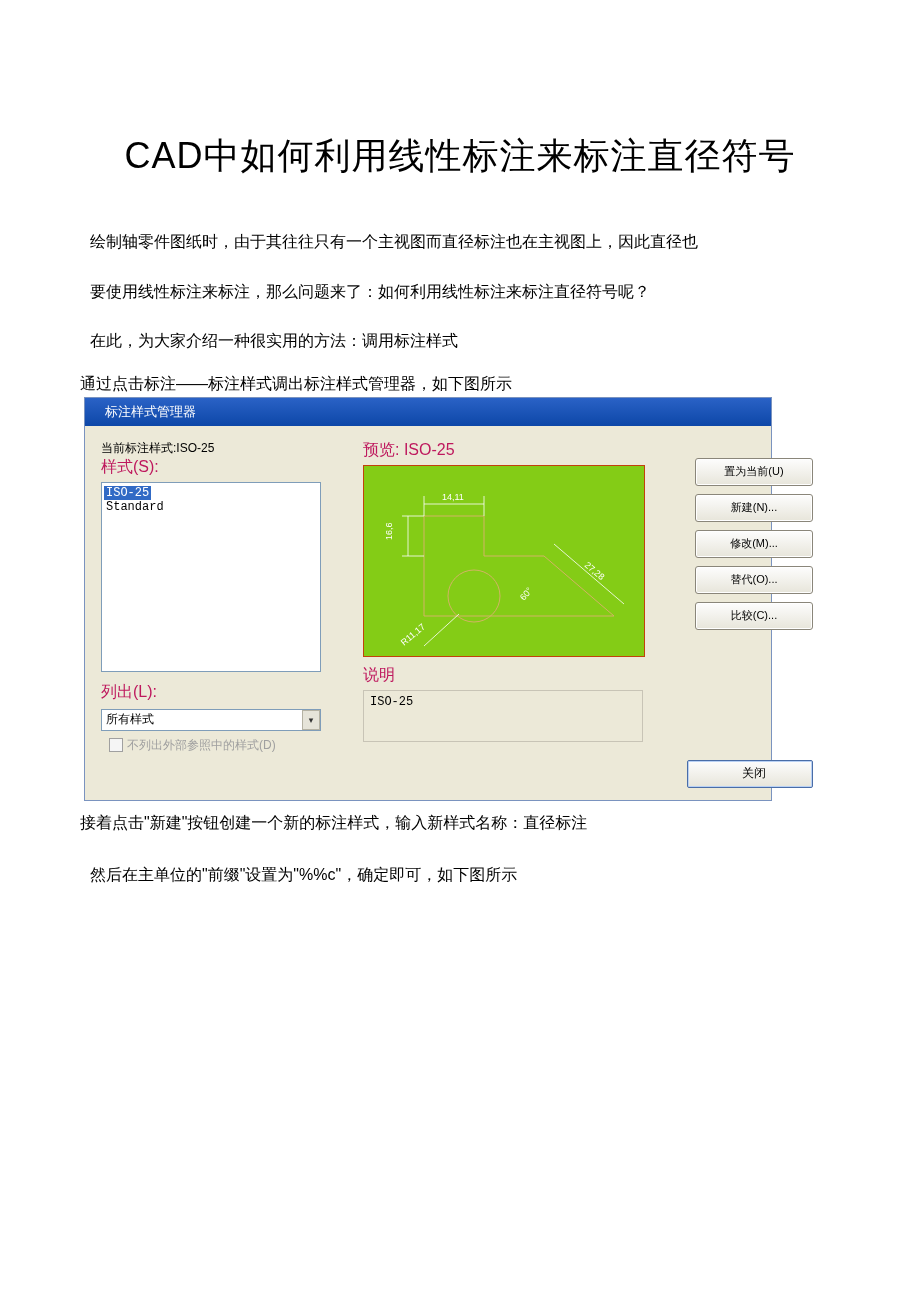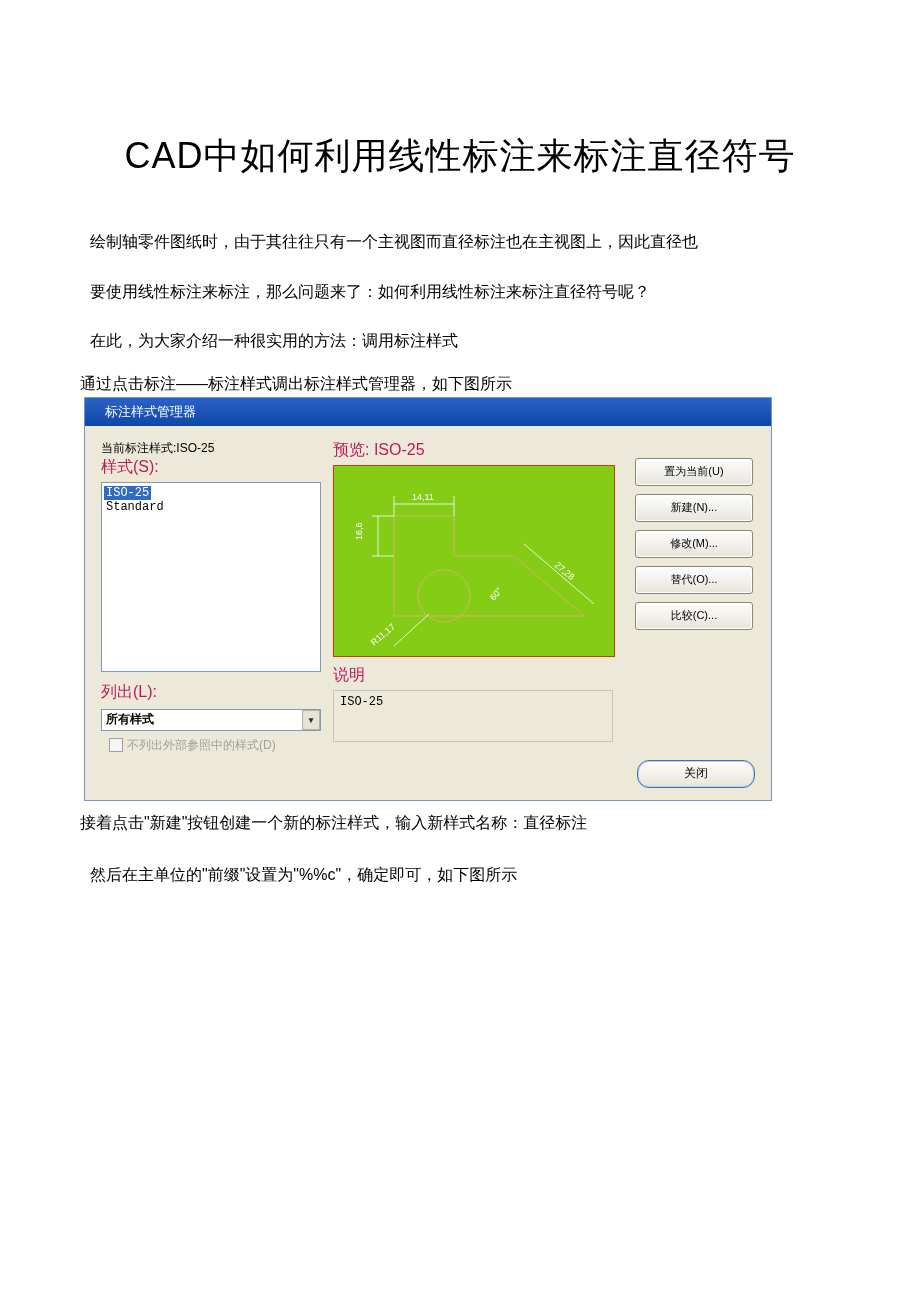--- a/index.html
+++ b/index.html
@@ -45,21 +45,21 @@
   .dialog-titlebar {
     background: linear-gradient(to bottom, #2a62c6, #0d47a8);
     color: #fff;
     padding: 5px 20px;
     font-size: 13px;
   }
   .dialog-body {
     padding: 14px 16px 12px 16px;
     display: grid;
     grid-template-columns: 230px 300px auto;
-    column-gap: 2px;
+    column-gap: 32px;
     align-items: start;
   }
   .left-col { display: flex; flex-direction: column; }
   .lbl { margin: 0 0 4px 0; font-size: 16px; color: #be185d; }
   .hint { font-size: 12px; color: #000; }
   .style-listbox {
     background: #fff;
     border: 1px solid #7f9db9;
     width: 220px;
     height: 190px;
@@ -81,21 +81,20 @@
     display: flex;
     width: 220px;
     border: 1px solid #7f9db9;
     background: #fff;
     box-sizing: border-box;
     height: 22px;
     align-items: center;
     justify-content: space-between;
     padding: 0 0 0 4px;
     margin: 2px 0 6px 0;
-    font-weight: bold;
   }
   .combo .arrow {
     width: 16px;
     height: 18px;
     background: #e6e4d9;
     border: 1px solid #b5b2a3;
     display: flex;
     align-items: center;
     justify-content: center;
     font-size: 9px;
@@ -159,27 +158,28 @@
     grid-column: 1 / 4;
     display: flex;
     justify-content: flex-end;
     margin-top: 6px;
   }
   .close-btn {
     width: 116px;
     height: 26px;
     background: linear-gradient(to bottom, #fdfdfd, #e7e5da);
     border: 1px solid #4a6da7;
-    border-radius: 12px;
+    border-radius: 2px;
     font-size: 12px;
     display: flex;
     align-items: center;
     justify-content: center;
     cursor: pointer;
     box-shadow: 0 0 0 1px #b9d1f4 inset;
+    padding-left: 8px;
   }
   
   .pv-text { fill: #fff; font-size: 9px; font-family: Arial, sans-serif; }
   .pv-line { stroke: #d2b464; stroke-width: 1; fill: none; }
   .pv-dim { stroke: #fff; stroke-width: 0.8; fill: none; }
 </style>
 </head>
 <body>
 
 <div class="page">

